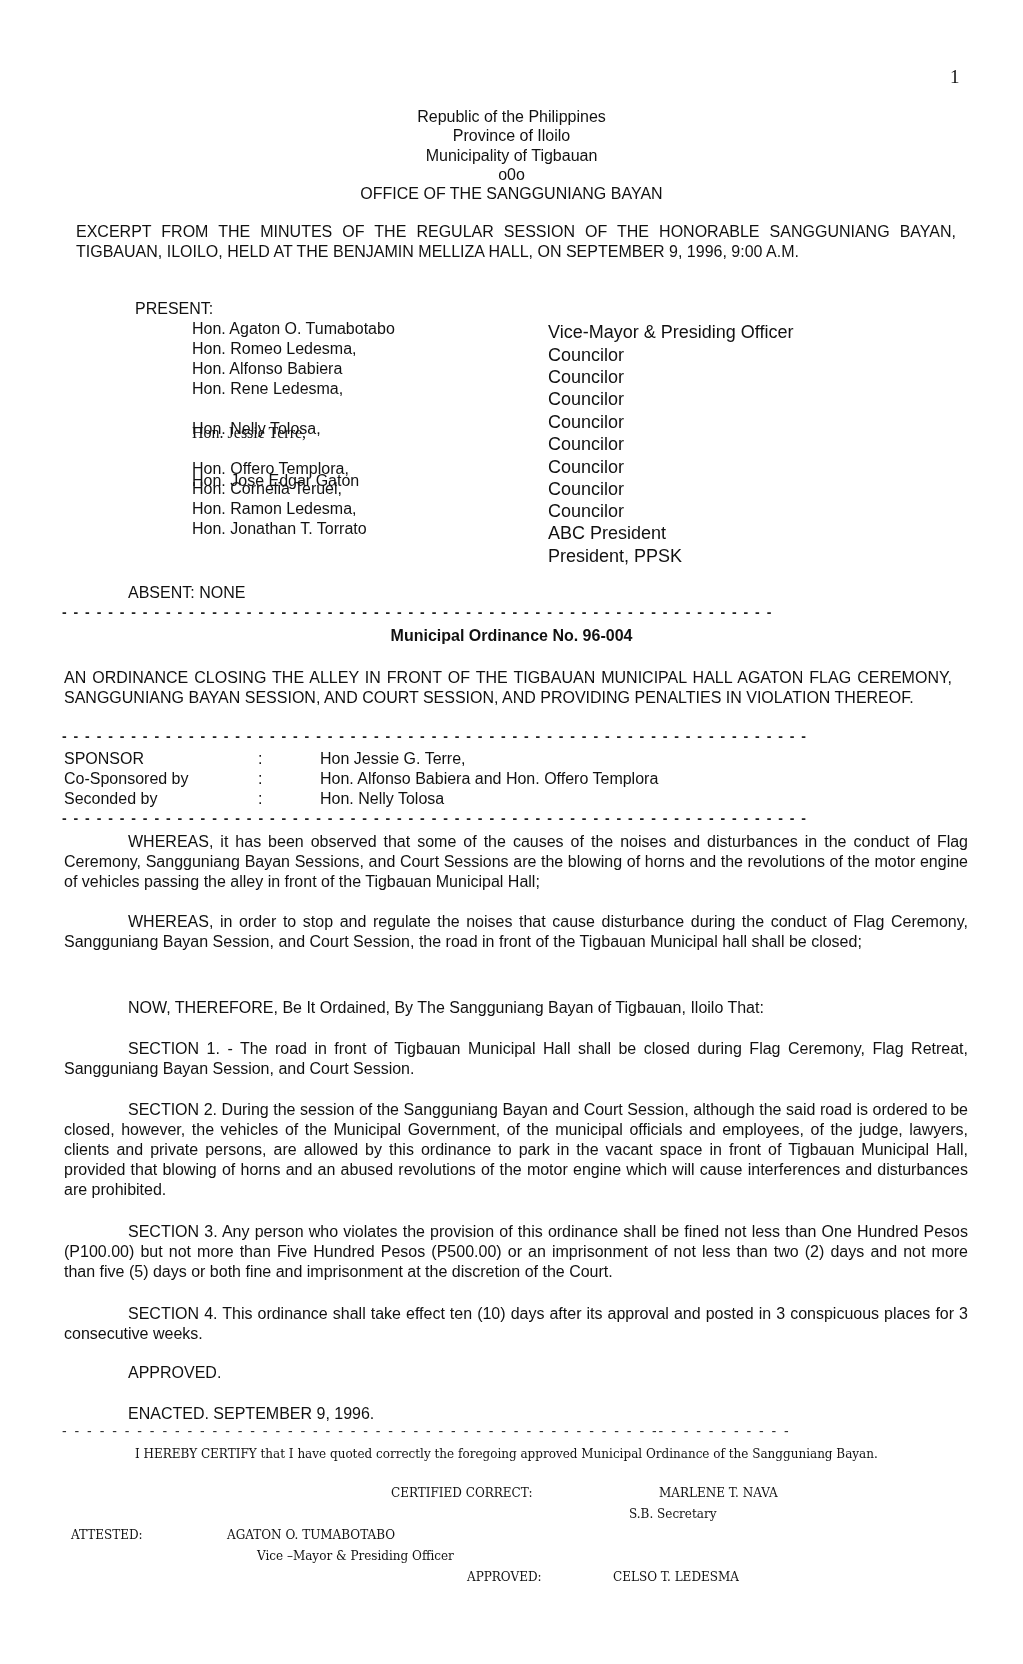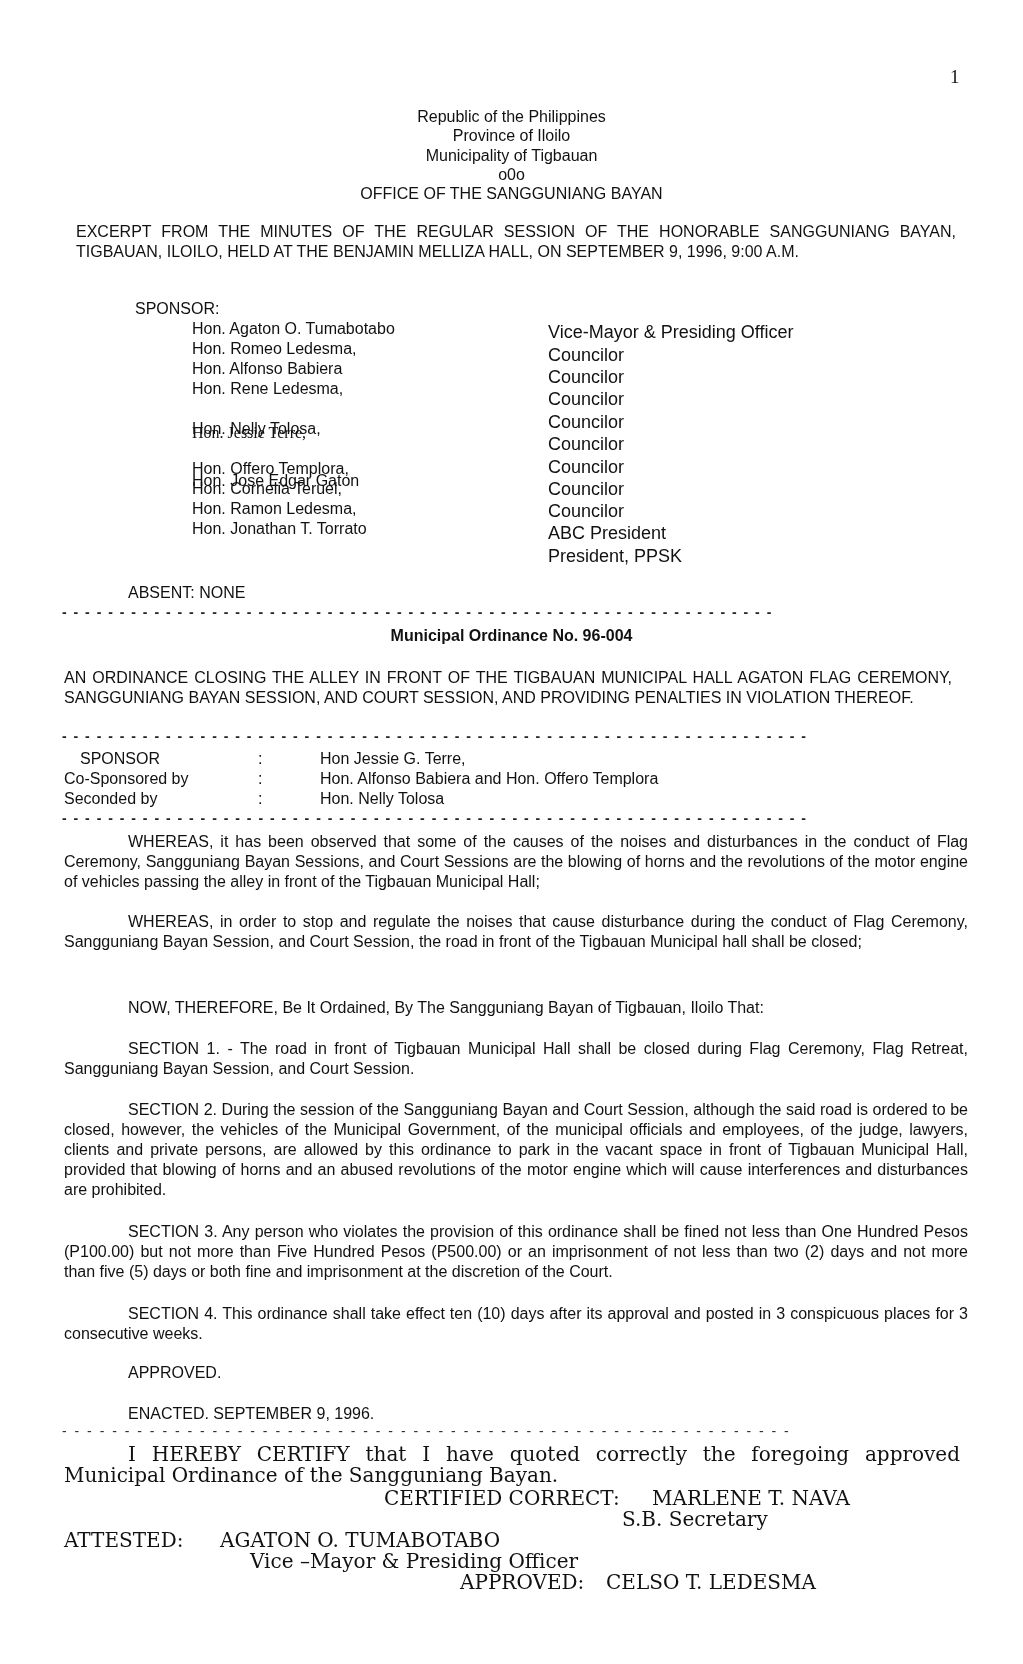--- a/index.html
+++ b/index.html
@@ -10,36 +10,36 @@
   .page-num { left: 950px; top: 66px; font-family: "Liberation Serif", serif; font-size: 19px; }
   .hdr { left: 0; width: 1023px; text-align: center; font-size: 16px; }
   .just { position: absolute; font-size: 16px; line-height: 20px; text-align: justify; text-align-last: left; }
   .par { position: absolute; font-size: 16px; line-height: 20px; text-align: justify; text-indent: 64px; }
   .last-left { text-align-last: left; }
   .dash { position: absolute; font-size: 14px; letter-spacing: 1.5px; color: #222; font-weight: bold; overflow: hidden; white-space: nowrap; }
   .dash-light { position: absolute; font-size: 14px; letter-spacing: 2px; color: #333; overflow: hidden; white-space: nowrap; }
   .name { font-size: 16px; }
   .role { font-size: 18px; }
   .bold { font-weight: bold; }
-  .cert { font-size: 20px; }
+  .cert { font-size: 12px; margin-left: 7px; }
 </style>
 </head>
 <body>
 
 <div class="abs page-num">1</div>
 
 <div class="abs hdr sans" style="top:108px;">Republic of the Philippines</div>
 <div class="abs hdr sans" style="top:127px;">Province of Iloilo</div>
 <div class="abs hdr sans" style="top:147px;">Municipality of Tigbauan</div>
 <div class="abs hdr sans" style="top:166px;">o0o</div>
 <div class="abs hdr sans" style="top:185px;">OFFICE OF THE SANGGUNIANG BAYAN</div>
 
 <div class="just sans" style="left:76px; top:222px; width:880px;">EXCERPT FROM THE MINUTES OF THE REGULAR SESSION OF THE HONORABLE SANGGUNIANG BAYAN, TIGBAUAN, ILOILO, HELD AT THE BENJAMIN MELLIZA HALL, ON SEPTEMBER 9, 1996, 9:00 A.M.</div>
 
-<div class="abs sans name" style="left:135px; top:300px;">SPONSOR:</div>
+<div class="abs sans name" style="left:135px; top:300px;">PRESENT:</div>
 
 <div class="abs sans name" style="left:192px; top:320px;">Hon. Agaton O. Tumabotabo</div>
 <div class="abs sans name" style="left:192px; top:340px;">Hon. Romeo Ledesma,</div>
 <div class="abs sans name" style="left:192px; top:360px;">Hon. Alfonso Babiera</div>
 <div class="abs sans name" style="left:192px; top:380px;">Hon. Rene Ledesma,</div>
 <div class="abs sans name" style="left:192px; top:424px;font-family:Liberation Serif, serif;">Hon. Jessie Terre,</div>
 <div class="abs sans name" style="left:192px; top:420px;">Hon. Nelly Tolosa,</div>
 <div class="abs sans name" style="left:192px; top:440px;margin-top:32px;">Hon. Jose Edgar Gaton</div>
 <div class="abs sans name" style="left:192px; top:460px;">Hon. Offero Templora,</div>
 <div class="abs sans name" style="left:192px; top:480px;">Hon. Cornelia Teruel,</div>
@@ -62,21 +62,21 @@
 
 <div class="dash sans" style="left:62px; top:604px; width:792px;">- - - - - - - - - - - - - - - - - - - - - - - - - - - - - - - - - - - - - - - -  - - - - - - - - - - - - - - - - - - - - - -</div>
 
 <div class="abs sans bold" style="left:0; width:1023px; text-align:center; top:627px; font-size:16px;">Municipal Ordinance No. 96-004</div>
 
 <div class="just sans" style="left:64px; top:668px; width:888px;">AN ORDINANCE CLOSING THE ALLEY IN FRONT OF THE TIGBAUAN MUNICIPAL HALL AGATON FLAG CEREMONY, SANGGUNIANG BAYAN SESSION, AND COURT SESSION, AND PROVIDING PENALTIES IN VIOLATION THEREOF.</div>
 
 <div class="dash sans" style="left:62px; top:728px; width:744px;">- - - - - - - - - - - - - - - - - - - - - - - - - - - - - - - - - - - - - - - - - - - - - - - - - - - - - - - - - - - - - - -  - - - - - -</div>
 
 <div>
-  <div class="abs sans name" style="left:80px; top:750px;">SPONSOR</div>
+  <div class="abs sans name" style="left:64px; top:750px;">SPONSOR</div>
   <div class="abs sans name" style="left:258px; top:750px;">:</div>
   <div class="abs sans name" style="left:320px; top:750px;">Hon Jessie G. Terre,</div>
 
   <div class="abs sans name" style="left:64px; top:770px;">Co-Sponsored by</div>
   <div class="abs sans name" style="left:258px; top:770px;">:</div>
   <div class="abs sans name" style="left:320px; top:770px;text-align:right;">Hon. Alfonso Babiera and Hon. Offero Templora</div>
 
   <div class="abs sans name" style="left:64px; top:790px;">Seconded by</div>
   <div class="abs sans name" style="left:258px; top:790px;">:</div>
   <div class="abs sans name" style="left:320px; top:790px;">Hon. Nelly Tolosa</div>

